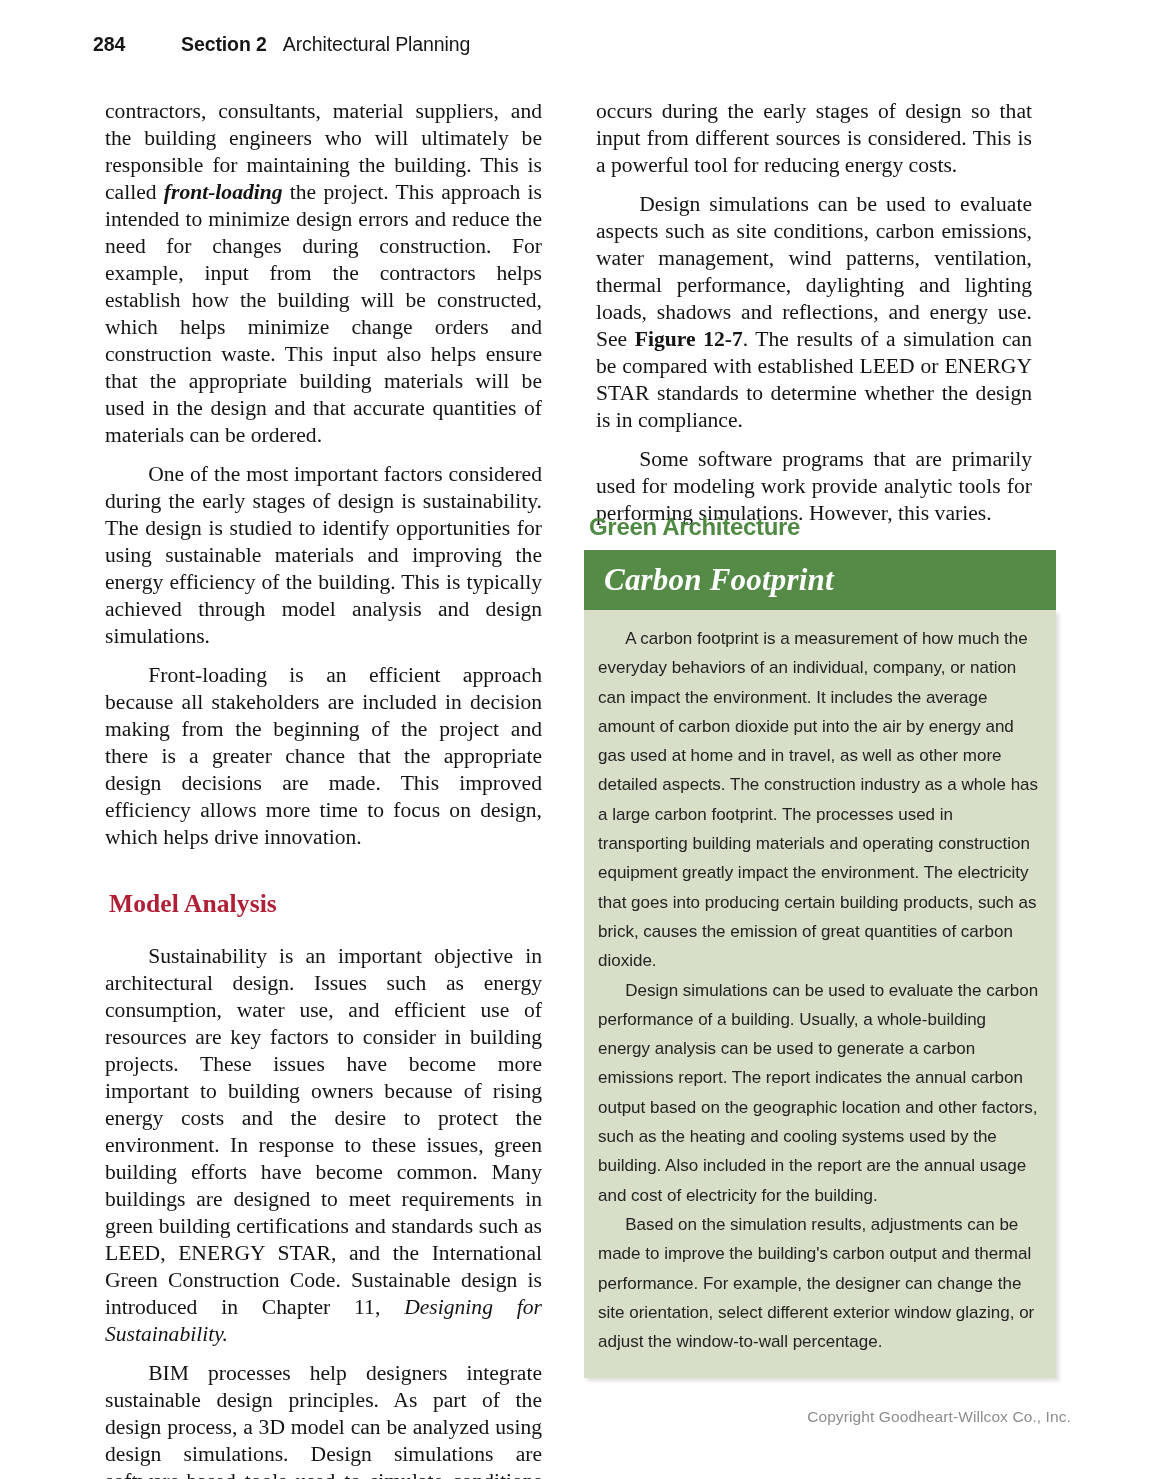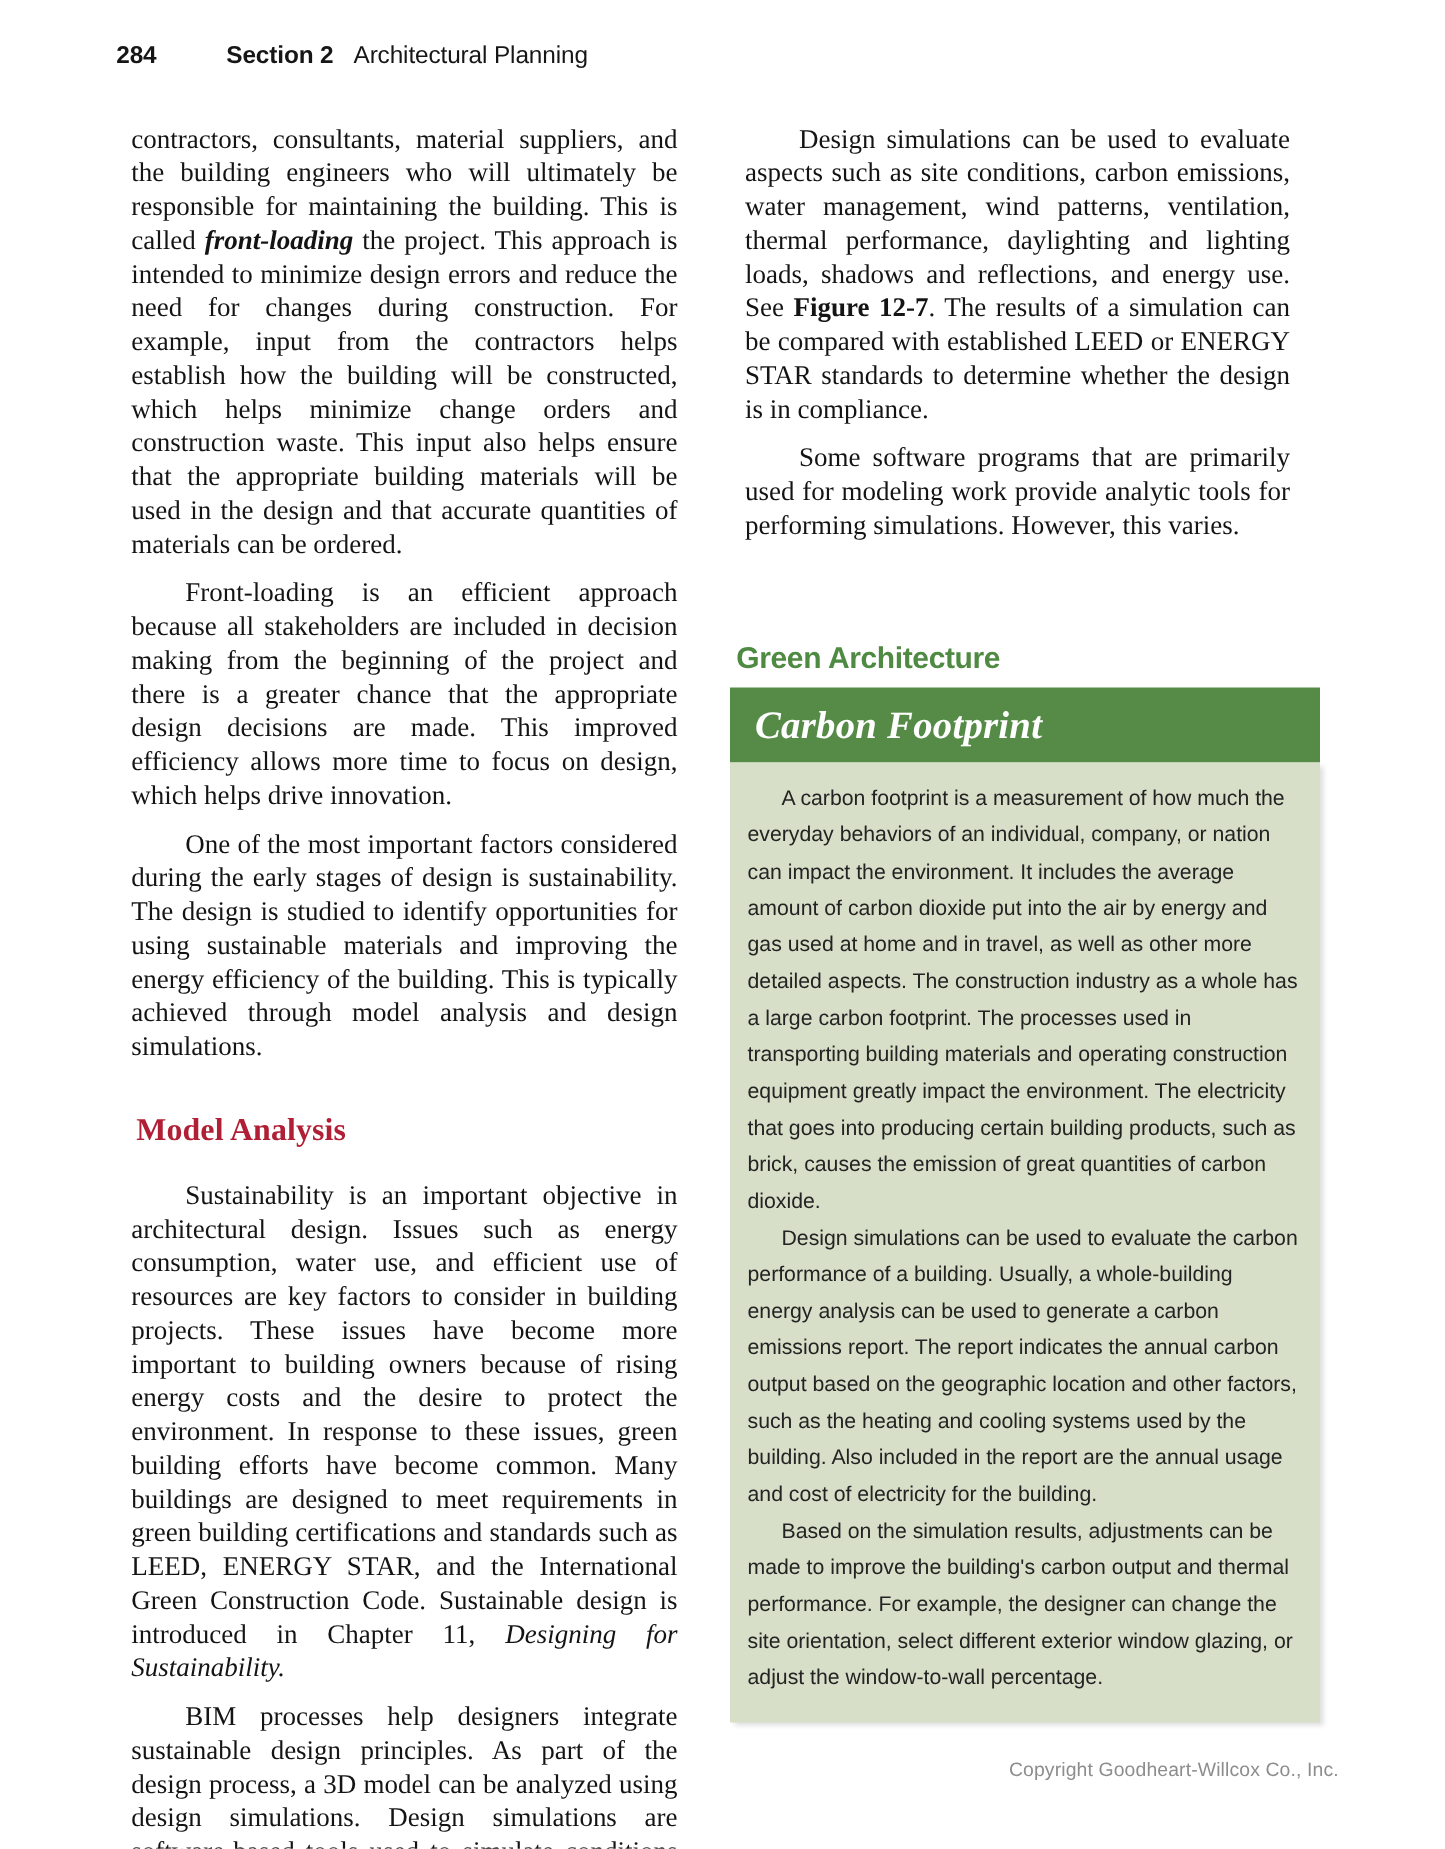--- a/index.html
+++ b/index.html
@@ -154,33 +154,34 @@
   <span class="section-no">Section 2</span>
   <span class="section-title">Architectural Planning</span>
 </div>
 
 <div class="columns">
 
   <div class="col col-left">
 
     <p class="body-p"><span>contractors, consultants, material suppliers, and the building engineers who will ultimately be responsible for maintaining the building. This is called </span><span class="bi">front-loading</span><span> the project. This approach is intended to minimize design errors and reduce the need for changes during construction. For example, input from the contractors helps establish how the building will be constructed, which helps minimize change orders and construction waste. This input also helps ensure that the appropriate building materials will be used in the design and that accurate quantities of materials can be ordered.</span></p>
 
+    <p class="body-p indent">One of the most important factors considered during the early stages of design is sustainability. The design is studied to identify opportunities for using sustainable materials and improving the energy efficiency of the building. This is typically achieved through model analysis and design simulations.</p>
+
     <p class="body-p indent">Front-loading is an efficient approach because all stakeholders are included in decision making from the beginning of the project and there is a greater chance that the appropriate design decisions are made. This improved efficiency allows more time to focus on design, which helps drive innovation.</p>
-
-    <p class="body-p indent">One of the most important factors considered during the early stages of design is sustainability. The design is studied to identify opportunities for using sustainable materials and improving the energy efficiency of the building. This is typically achieved through model analysis and design simulations.</p>
 
     <h2 class="subhead">Model Analysis</h2>
 
     <p class="body-p indent"><span>Sustainability is an important objective in architectural design. Issues such as energy consumption, water use, and efficient use of resources are key factors to consider in building projects. These issues have become more important to building owners because of rising energy costs and the desire to protect the environment. In response to these issues, green building efforts have become common. Many buildings are designed to meet requirements in green building certifications and standards such as LEED, ENERGY STAR, and the International Green Construction Code. Sustainable design is introduced in Chapter 11, </span><i>Designing for Sustainability.</i></p>
 
     <p class="body-p indent">BIM processes help designers integrate sustainable design principles. As part of the design process, a 3D model can be analyzed using design simulations. Design simulations are software-based tools used to simulate conditions and analyze building performance. By analyzing models in this manner, designers can study alternative scenarios and enhance performance factors such as energy efficiency. Model analysis</p>
   </div>
 
   <div class="col col-right">
 
+    <p class="body-p">occurs during the early stages of design so that input from different sources is considered. This is a powerful tool for reducing energy costs.</p>
 
     <p class="body-p indent"><span>Design simulations can be used to evaluate aspects such as site conditions, carbon emissions, water management, wind patterns, ventilation, thermal performance, daylighting and lighting loads, shadows and reflections, and energy use. See </span><b>Figure 12-7</b><span>. The results of a simulation can be compared with established LEED or ENERGY STAR standards to determine whether the design is in compliance.</span></p>
 
     <p class="body-p indent">Some software programs that are primarily used for modeling work provide analytic tools for performing simulations. However, this varies.</p>
   </div>
 </div>
 
 <div class="feature-box">
   <div class="feature-title">Green Architecture</div>
   <div class="feature-band">

